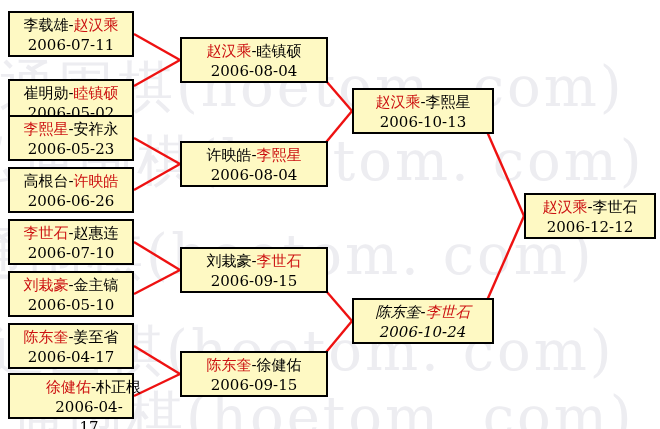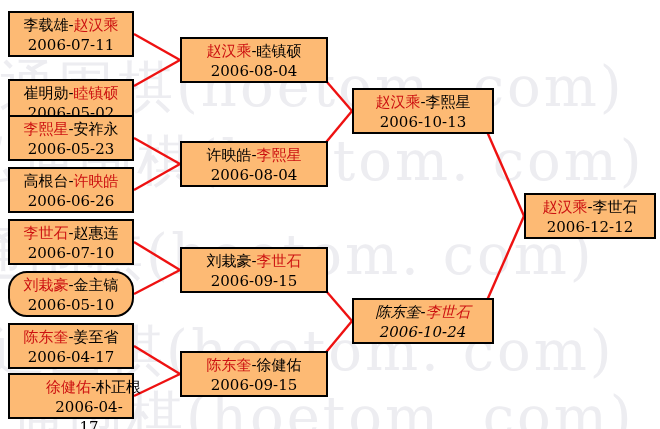--- a/index.html
+++ b/index.html
@@ -36,21 +36,21 @@
     z-index: 1;
   }
   svg.connectors line {
     stroke: var(--line-red);
     stroke-width: 2.4;
   }
   .bx {
     position: absolute;
     height: 46px;
     border: 2px solid var(--border-black);
-    background: #fdba74;
+    background: #fef9c3;
     text-align: center;
     z-index: 2;
     font-size: 15px;
     color: #000000;
     line-height: 20px;
     padding-top: 2px;
   }
   .bx .players { white-space: nowrap; }
   .bx .win { color: var(--winner-red); }
   .col1 { left: 8px;   width: 126px; }
@@ -99,21 +99,21 @@
     <div class="date">2006-05-23</div>
   </div>
   <div class="bx col1" style="top:167px;">
     <div class="players"><span class="p1">高根台</span><span class="dash">-</span><span class="p2 win">许映皓</span></div>
     <div class="date">2006-06-26</div>
   </div>
   <div class="bx col1" style="top:219px;">
     <div class="players"><span class="p1 win">李世石</span><span class="dash">-</span><span class="p2">赵惠连</span></div>
     <div class="date">2006-07-10</div>
   </div>
-  <div class="bx col1" style="top:271px;border-radius:19px;">
+  <div class="bx col1" style="top:271px;">
     <div class="players"><span class="p1 win">刘栽豪</span><span class="dash">-</span><span class="p2">金主镐</span></div>
     <div class="date">2006-05-10</div>
   </div>
   <div class="bx col1" style="top:323px;">
     <div class="players"><span class="p1 win">陈东奎</span><span class="dash">-</span><span class="p2">姜至省</span></div>
     <div class="date">2006-04-17</div>
   </div>
   <div class="bx col1" style="top:373px;padding-left:36px;">
     <div class="players"><span class="p1 win">徐健佑</span><span class="dash">-</span><span class="p2">朴正根</span></div>
     <div class="date">2006-04-17</div>

